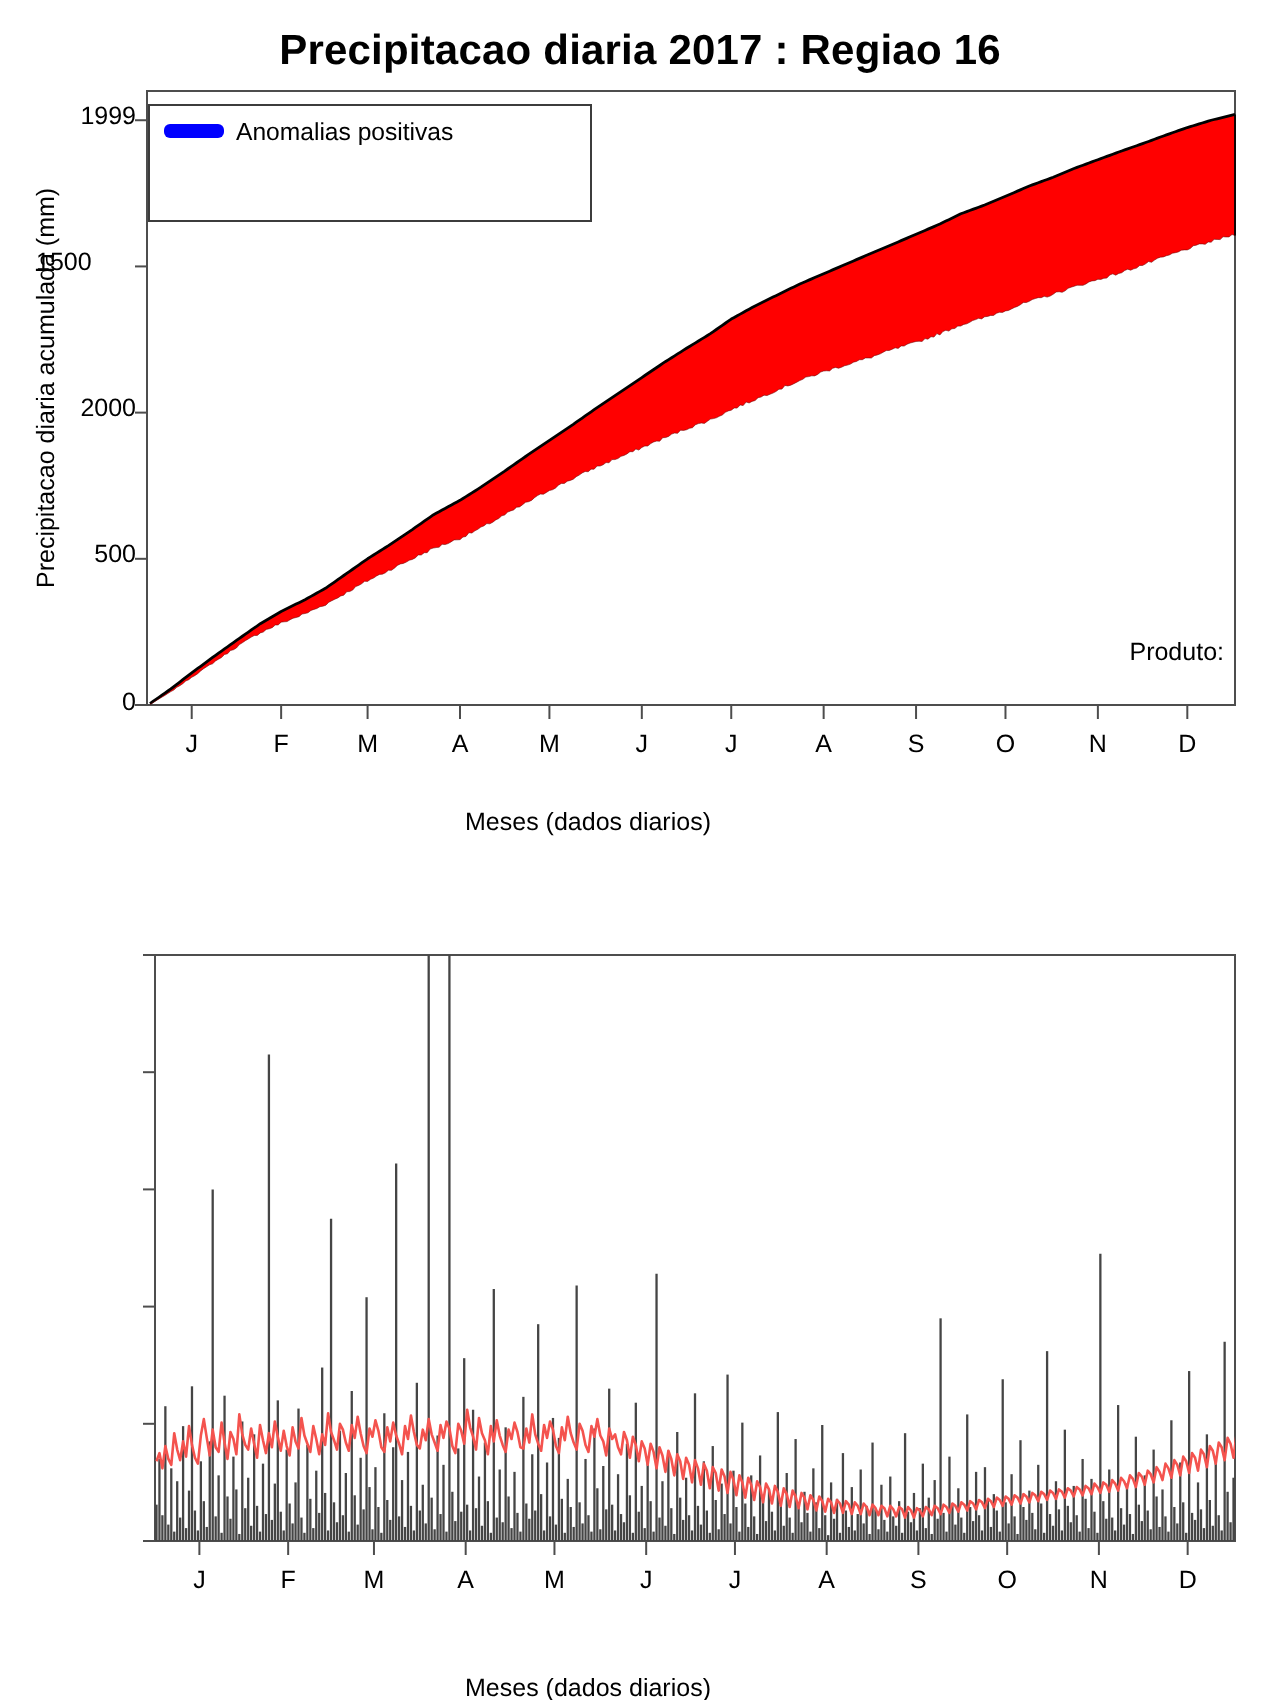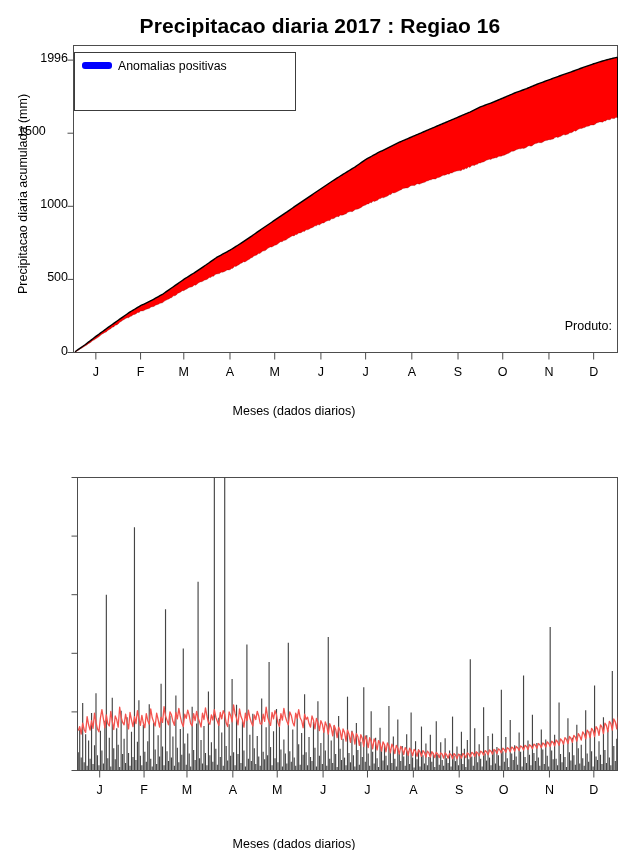--- a/index.html
+++ b/index.html
@@ -137,23 +137,23 @@
         <line x1="548.9410958904109" y1="352.5" x2="548.9410958904109" y2="359.5" stroke="#4d4d4d" stroke-width="1"></line>
         <line x1="593.6534246575342" y1="352.5" x2="593.6534246575342" y2="359.5" stroke="#4d4d4d" stroke-width="1"></line>
         <polygon points="74.99,351.77 76.48,350.72 77.97,349.68 79.46,348.64 80.95,347.59 82.44,346.55 83.93,345.50 85.42,344.46 86.91,343.31 88.40,342.16 89.89,341.01 91.38,339.86 92.88,338.72 94.37,337.57 95.86,336.42 97.35,335.32 98.84,334.23 100.33,333.13 101.82,332.03 103.31,330.94 104.80,329.84 106.29,328.74 107.78,327.65 109.27,326.59 110.76,325.53 112.25,324.47 113.74,323.41 115.23,322.35 116.72,321.29 118.21,320.23 119.70,319.17 121.19,318.12 122.68,317.08 124.17,316.04 125.66,314.99 127.15,313.95 128.65,312.90 130.14,311.86 131.63,310.98 133.12,310.10 134.61,309.23 136.10,308.35 137.59,307.47 139.08,306.60 140.57,305.72 142.06,304.99 143.55,304.26 145.04,303.53 146.53,302.80 148.02,302.06 149.51,301.33 151.00,300.60 152.49,299.87 153.98,299.04 155.47,298.20 156.96,297.37 158.45,296.53 159.94,295.69 161.43,294.86 162.92,294.02 164.42,292.98 165.91,291.94 167.40,290.89 168.89,289.85 170.38,288.80 171.87,287.76 173.36,286.71 174.85,285.67 176.34,284.63 177.83,283.58 179.32,282.54 180.81,281.49 182.30,280.45 183.79,279.40 185.28,278.46 186.77,277.53 188.26,276.59 189.75,275.65 191.24,274.71 192.73,273.77 194.22,272.83 195.71,271.82 197.20,270.82 198.69,269.81 200.18,268.81 201.68,267.80 203.17,266.80 204.66,265.79 206.15,264.79 207.64,263.74 209.13,262.70 210.62,261.65 212.11,260.61 213.60,259.56 215.09,258.52 216.58,257.48 218.07,256.66 219.56,255.85 221.05,255.04 222.54,254.23 224.03,253.42 225.52,252.60 227.01,251.79 228.50,250.98 229.99,250.17 231.48,249.23 232.97,248.29 234.46,247.35 235.95,246.41 237.45,245.47 238.94,244.53 240.43,243.59 241.92,242.58 243.41,241.58 244.90,240.57 246.39,239.57 247.88,238.56 249.37,237.56 250.86,236.55 252.35,235.55 253.84,234.50 255.33,233.46 256.82,232.41 258.31,231.37 259.80,230.33 261.29,229.28 262.78,228.24 264.27,227.23 265.76,226.23 267.25,225.22 268.74,224.22 270.23,223.21 271.72,222.21 273.22,221.20 274.71,220.20 276.20,219.19 277.69,218.19 279.18,217.18 280.67,216.18 282.16,215.17 283.65,214.17 285.14,213.16 286.63,212.16 288.12,211.11 289.61,210.07 291.10,209.02 292.59,207.98 294.08,206.94 295.57,205.89 297.06,204.85 298.55,203.84 300.04,202.84 301.53,201.83 303.02,200.83 304.51,199.82 306.00,198.82 307.49,197.81 308.98,196.81 310.48,195.80 311.97,194.80 313.46,193.79 314.95,192.79 316.44,191.78 317.93,190.78 319.42,189.77 320.91,188.77 322.40,187.76 323.89,186.76 325.38,185.75 326.87,184.75 328.36,183.74 329.85,182.74 331.34,181.73 332.83,180.73 334.32,179.79 335.81,178.85 337.30,177.91 338.79,176.97 340.28,176.03 341.77,175.09 343.26,174.15 344.75,173.23 346.25,172.32 347.74,171.41 349.23,170.49 350.72,169.58 352.21,168.67 353.70,167.75 355.19,166.84 356.68,165.79 358.17,164.75 359.66,163.71 361.15,162.66 362.64,161.62 364.13,160.57 365.62,159.53 367.11,158.71 368.60,157.88 370.09,157.06 371.58,156.24 373.07,155.42 374.56,154.59 376.05,153.77 377.54,152.95 379.03,152.22 380.52,151.49 382.02,150.76 383.51,150.03 385.00,149.30 386.49,148.56 387.98,147.83 389.47,147.10 390.96,146.37 392.45,145.64 393.94,144.91 395.43,144.18 396.92,143.45 398.41,142.72 399.90,141.99 401.39,141.35 402.88,140.71 404.37,140.07 405.86,139.43 407.35,138.79 408.84,138.15 410.33,137.51 411.82,136.87 413.31,136.23 414.80,135.59 416.29,134.95 417.78,134.31 419.28,133.67 420.77,133.03 422.26,132.39 423.75,131.75 425.24,131.11 426.73,130.47 428.22,129.83 429.71,129.19 431.20,128.55 432.69,127.91 434.18,127.28 435.67,126.64 437.16,126.01 438.65,125.38 440.14,124.76 441.63,124.13 443.12,123.50 444.61,122.88 446.10,122.25 447.59,121.61 449.08,120.97 450.57,120.33 452.06,119.69 453.55,119.05 455.05,118.41 456.54,117.77 458.03,117.13 459.52,116.49 461.01,115.85 462.50,115.21 463.99,114.57 465.48,113.94 466.97,113.30 468.46,112.66 469.95,112.02 471.44,111.29 472.93,110.55 474.42,109.82 475.91,109.09 477.40,108.36 478.89,107.63 480.38,106.90 481.87,106.35 483.36,105.80 484.85,105.26 486.34,104.71 487.83,104.16 489.32,103.61 490.82,103.06 492.31,102.51 493.80,101.89 495.29,101.26 496.78,100.63 498.27,100.01 499.76,99.38 501.25,98.76 502.74,98.13 504.23,97.49 505.72,96.85 507.21,96.21 508.70,95.57 510.19,94.93 511.68,94.29 513.17,93.65 514.66,93.01 516.15,92.46 517.64,91.92 519.13,91.37 520.62,90.82 522.11,90.27 523.60,89.72 525.09,89.17 526.58,88.63 528.08,88.00 529.57,87.37 531.06,86.75 532.55,86.12 534.04,85.49 535.53,84.87 537.02,84.24 538.51,83.69 540.00,83.14 541.49,82.60 542.98,82.05 544.47,81.50 545.96,80.95 547.45,80.40 548.94,79.85 550.43,79.31 551.92,78.76 553.41,78.21 554.90,77.66 556.39,77.11 557.88,76.57 559.37,76.02 560.86,75.47 562.35,74.95 563.85,74.42 565.34,73.90 566.83,73.38 568.32,72.86 569.81,72.34 571.30,71.81 572.79,71.27 574.28,70.72 575.77,70.17 577.26,69.62 578.75,69.07 580.24,68.52 581.73,67.98 583.22,67.43 584.71,66.91 586.20,66.38 587.69,65.86 589.18,65.34 590.67,64.82 592.16,64.30 593.65,63.77 595.14,63.32 596.63,62.86 598.12,62.40 599.62,61.95 601.11,61.49 602.60,61.03 604.09,60.58 605.58,60.12 607.07,59.75 608.56,59.39 610.05,59.02 611.54,58.66 613.03,58.29 614.52,57.93 616.01,57.56 617.50,57.20 617.50,117.74 616.01,117.26 614.52,118.47 613.03,118.48 611.54,118.37 610.05,119.81 608.56,119.70 607.07,119.68 605.58,121.09 604.09,121.03 602.60,122.16 601.11,121.95 599.62,121.96 598.12,122.60 596.63,122.88 595.14,124.27 593.65,124.96 592.16,124.95 590.67,125.10 589.18,125.95 587.69,126.35 586.20,126.61 584.71,127.47 583.22,127.85 581.73,128.45 580.24,128.58 578.75,129.10 577.26,130.05 575.77,131.17 574.28,130.75 572.79,131.92 571.30,132.72 569.81,132.77 568.32,134.04 566.83,134.43 565.34,135.08 563.85,134.59 562.35,135.26 560.86,136.36 559.37,136.74 557.88,137.58 556.39,136.93 554.90,137.47 553.41,139.06 551.92,139.15 550.43,139.69 548.94,139.64 547.45,140.32 545.96,140.46 544.47,140.94 542.98,141.99 541.49,142.68 540.00,142.65 538.51,142.61 537.02,143.15 535.53,143.59 534.04,144.16 532.55,145.42 531.06,146.17 529.57,145.86 528.08,146.01 526.58,147.14 525.09,148.02 523.60,148.56 522.11,148.15 520.62,148.85 519.13,148.82 517.64,149.28 516.15,149.76 514.66,150.65 513.17,151.27 511.68,151.22 510.19,152.36 508.70,153.21 507.21,153.74 505.72,154.48 504.23,155.24 502.74,155.45 501.25,156.20 499.76,156.15 498.27,156.61 496.78,157.72 495.29,157.74 493.80,158.22 492.31,158.38 490.82,159.44 489.32,159.15 487.83,159.80 486.34,160.25 484.85,161.18 483.36,161.92 481.87,162.20 480.38,163.04 478.89,163.06 477.40,164.23 475.91,164.41 474.42,165.56 472.93,165.13 471.44,165.75 469.95,167.48 468.46,166.79 466.97,168.55 465.48,168.35 463.99,169.58 462.50,169.31 461.01,170.74 459.52,170.61 458.03,170.74 456.54,171.11 455.05,171.53 453.55,172.10 452.06,173.05 450.57,172.96 449.08,174.19 447.59,173.92 446.10,174.63 444.61,175.24 443.12,175.28 441.63,176.08 440.14,176.93 438.65,177.47 437.16,177.82 435.67,179.02 434.18,178.98 432.69,178.97 431.20,179.85 429.71,179.89 428.22,180.74 426.73,181.09 425.24,182.05 423.75,182.56 422.26,182.88 420.77,183.61 419.28,184.14 417.78,183.69 416.29,184.18 414.80,185.47 413.31,185.39 411.82,185.51 410.33,186.01 408.84,187.22 407.35,187.94 405.86,187.91 404.37,188.31 402.88,188.50 401.39,189.66 399.90,190.27 398.41,191.09 396.92,191.86 395.43,192.57 393.94,192.98 392.45,192.72 390.96,194.56 389.47,194.62 387.98,195.75 386.49,196.55 385.00,197.11 383.51,197.79 382.02,197.58 380.52,198.53 379.03,198.84 377.54,200.27 376.05,200.69 374.56,201.48 373.07,201.00 371.58,202.80 370.09,202.46 368.60,204.06 367.11,204.00 365.62,205.10 364.13,205.47 362.64,206.18 361.15,207.49 359.66,208.14 358.17,208.92 356.68,209.31 355.19,209.55 353.70,210.64 352.21,211.70 350.72,211.51 349.23,211.81 347.74,212.36 346.25,213.83 344.75,214.17 343.26,214.88 341.77,215.21 340.28,215.08 338.79,216.68 337.30,216.52 335.81,217.05 334.32,218.20 332.83,218.77 331.34,218.85 329.85,220.61 328.36,220.54 326.87,220.94 325.38,221.79 323.89,223.02 322.40,223.02 320.91,223.74 319.42,225.05 317.93,224.50 316.44,225.84 314.95,225.84 313.46,226.98 311.97,227.73 310.48,228.18 308.98,229.26 307.49,229.80 306.00,229.79 304.51,231.40 303.02,231.27 301.53,232.41 300.04,233.02 298.55,233.02 297.06,234.59 295.57,234.58 294.08,235.88 292.59,235.74 291.10,236.46 289.61,237.55 288.12,238.34 286.63,239.62 285.14,240.22 283.65,240.60 282.16,241.74 280.67,241.71 279.18,242.64 277.69,244.07 276.20,244.91 274.71,245.26 273.22,246.21 271.72,247.12 270.23,247.02 268.74,247.81 267.25,248.84 265.76,250.20 264.27,250.86 262.78,251.12 261.29,252.35 259.80,253.44 258.31,253.59 256.82,254.96 255.33,255.44 253.84,256.06 252.35,257.47 250.86,257.92 249.37,259.26 247.88,259.95 246.39,261.12 244.90,261.91 243.41,261.79 241.92,262.94 240.43,263.53 238.94,264.66 237.45,265.42 235.95,266.54 234.46,266.33 232.97,268.22 231.48,268.54 229.99,269.83 228.50,269.92 227.01,269.95 225.52,270.94 224.03,271.81 222.54,272.29 221.05,272.15 219.56,273.58 218.07,273.79 216.58,274.04 215.09,274.52 213.60,276.33 212.11,276.36 210.62,277.50 209.13,277.49 207.64,278.95 206.15,279.73 204.66,280.12 203.17,281.04 201.68,281.69 200.18,281.98 198.69,282.70 197.20,284.08 195.71,285.18 194.22,285.10 192.73,286.39 191.24,287.07 189.75,287.21 188.26,288.00 186.77,289.05 185.28,289.66 183.79,290.70 182.30,290.64 180.81,291.89 179.32,292.74 177.83,293.25 176.34,295.05 174.85,295.77 173.36,295.86 171.87,297.61 170.38,297.95 168.89,298.99 167.40,299.62 165.91,300.36 164.42,301.11 162.92,302.61 161.43,303.10 159.94,303.35 158.45,304.26 156.96,304.71 155.47,305.22 153.98,306.39 152.49,306.76 151.00,307.03 149.51,308.32 148.02,308.75 146.53,309.13 145.04,309.86 143.55,310.79 142.06,310.91 140.57,311.07 139.08,312.48 137.59,312.52 136.10,313.84 134.61,314.39 133.12,314.70 131.63,316.03 130.14,316.45 128.65,317.71 127.15,317.75 125.66,318.55 124.17,319.48 122.68,320.34 121.19,321.38 119.70,322.31 118.21,324.00 116.72,324.88 115.23,325.27 113.74,326.93 112.25,327.22 110.76,328.80 109.27,329.57 107.78,330.48 106.29,331.89 104.80,332.41 103.31,333.38 101.82,334.33 100.33,335.49 98.84,336.84 97.35,337.85 95.86,338.67 94.37,339.86 92.88,340.49 91.38,341.87 89.89,342.89 88.40,343.67 86.91,345.00 85.42,345.81 83.93,346.73 82.44,347.71 80.95,348.59 79.46,349.45 77.97,350.41 76.48,351.32 74.99,352.20" fill="#ff0000" stroke="none"></polygon>
         <polyline points="74.99,351.77 76.48,350.72 77.97,349.68 79.46,348.64 80.95,347.59 82.44,346.55 83.93,345.50 85.42,344.46 86.91,343.31 88.40,342.16 89.89,341.01 91.38,339.86 92.88,338.72 94.37,337.57 95.86,336.42 97.35,335.32 98.84,334.23 100.33,333.13 101.82,332.03 103.31,330.94 104.80,329.84 106.29,328.74 107.78,327.65 109.27,326.59 110.76,325.53 112.25,324.47 113.74,323.41 115.23,322.35 116.72,321.29 118.21,320.23 119.70,319.17 121.19,318.12 122.68,317.08 124.17,316.04 125.66,314.99 127.15,313.95 128.65,312.90 130.14,311.86 131.63,310.98 133.12,310.10 134.61,309.23 136.10,308.35 137.59,307.47 139.08,306.60 140.57,305.72 142.06,304.99 143.55,304.26 145.04,303.53 146.53,302.80 148.02,302.06 149.51,301.33 151.00,300.60 152.49,299.87 153.98,299.04 155.47,298.20 156.96,297.37 158.45,296.53 159.94,295.69 161.43,294.86 162.92,294.02 164.42,292.98 165.91,291.94 167.40,290.89 168.89,289.85 170.38,288.80 171.87,287.76 173.36,286.71 174.85,285.67 176.34,284.63 177.83,283.58 179.32,282.54 180.81,281.49 182.30,280.45 183.79,279.40 185.28,278.46 186.77,277.53 188.26,276.59 189.75,275.65 191.24,274.71 192.73,273.77 194.22,272.83 195.71,271.82 197.20,270.82 198.69,269.81 200.18,268.81 201.68,267.80 203.17,266.80 204.66,265.79 206.15,264.79 207.64,263.74 209.13,262.70 210.62,261.65 212.11,260.61 213.60,259.56 215.09,258.52 216.58,257.48 218.07,256.66 219.56,255.85 221.05,255.04 222.54,254.23 224.03,253.42 225.52,252.60 227.01,251.79 228.50,250.98 229.99,250.17 231.48,249.23 232.97,248.29 234.46,247.35 235.95,246.41 237.45,245.47 238.94,244.53 240.43,243.59 241.92,242.58 243.41,241.58 244.90,240.57 246.39,239.57 247.88,238.56 249.37,237.56 250.86,236.55 252.35,235.55 253.84,234.50 255.33,233.46 256.82,232.41 258.31,231.37 259.80,230.33 261.29,229.28 262.78,228.24 264.27,227.23 265.76,226.23 267.25,225.22 268.74,224.22 270.23,223.21 271.72,222.21 273.22,221.20 274.71,220.20 276.20,219.19 277.69,218.19 279.18,217.18 280.67,216.18 282.16,215.17 283.65,214.17 285.14,213.16 286.63,212.16 288.12,211.11 289.61,210.07 291.10,209.02 292.59,207.98 294.08,206.94 295.57,205.89 297.06,204.85 298.55,203.84 300.04,202.84 301.53,201.83 303.02,200.83 304.51,199.82 306.00,198.82 307.49,197.81 308.98,196.81 310.48,195.80 311.97,194.80 313.46,193.79 314.95,192.79 316.44,191.78 317.93,190.78 319.42,189.77 320.91,188.77 322.40,187.76 323.89,186.76 325.38,185.75 326.87,184.75 328.36,183.74 329.85,182.74 331.34,181.73 332.83,180.73 334.32,179.79 335.81,178.85 337.30,177.91 338.79,176.97 340.28,176.03 341.77,175.09 343.26,174.15 344.75,173.23 346.25,172.32 347.74,171.41 349.23,170.49 350.72,169.58 352.21,168.67 353.70,167.75 355.19,166.84 356.68,165.79 358.17,164.75 359.66,163.71 361.15,162.66 362.64,161.62 364.13,160.57 365.62,159.53 367.11,158.71 368.60,157.88 370.09,157.06 371.58,156.24 373.07,155.42 374.56,154.59 376.05,153.77 377.54,152.95 379.03,152.22 380.52,151.49 382.02,150.76 383.51,150.03 385.00,149.30 386.49,148.56 387.98,147.83 389.47,147.10 390.96,146.37 392.45,145.64 393.94,144.91 395.43,144.18 396.92,143.45 398.41,142.72 399.90,141.99 401.39,141.35 402.88,140.71 404.37,140.07 405.86,139.43 407.35,138.79 408.84,138.15 410.33,137.51 411.82,136.87 413.31,136.23 414.80,135.59 416.29,134.95 417.78,134.31 419.28,133.67 420.77,133.03 422.26,132.39 423.75,131.75 425.24,131.11 426.73,130.47 428.22,129.83 429.71,129.19 431.20,128.55 432.69,127.91 434.18,127.28 435.67,126.64 437.16,126.01 438.65,125.38 440.14,124.76 441.63,124.13 443.12,123.50 444.61,122.88 446.10,122.25 447.59,121.61 449.08,120.97 450.57,120.33 452.06,119.69 453.55,119.05 455.05,118.41 456.54,117.77 458.03,117.13 459.52,116.49 461.01,115.85 462.50,115.21 463.99,114.57 465.48,113.94 466.97,113.30 468.46,112.66 469.95,112.02 471.44,111.29 472.93,110.55 474.42,109.82 475.91,109.09 477.40,108.36 478.89,107.63 480.38,106.90 481.87,106.35 483.36,105.80 484.85,105.26 486.34,104.71 487.83,104.16 489.32,103.61 490.82,103.06 492.31,102.51 493.80,101.89 495.29,101.26 496.78,100.63 498.27,100.01 499.76,99.38 501.25,98.76 502.74,98.13 504.23,97.49 505.72,96.85 507.21,96.21 508.70,95.57 510.19,94.93 511.68,94.29 513.17,93.65 514.66,93.01 516.15,92.46 517.64,91.92 519.13,91.37 520.62,90.82 522.11,90.27 523.60,89.72 525.09,89.17 526.58,88.63 528.08,88.00 529.57,87.37 531.06,86.75 532.55,86.12 534.04,85.49 535.53,84.87 537.02,84.24 538.51,83.69 540.00,83.14 541.49,82.60 542.98,82.05 544.47,81.50 545.96,80.95 547.45,80.40 548.94,79.85 550.43,79.31 551.92,78.76 553.41,78.21 554.90,77.66 556.39,77.11 557.88,76.57 559.37,76.02 560.86,75.47 562.35,74.95 563.85,74.42 565.34,73.90 566.83,73.38 568.32,72.86 569.81,72.34 571.30,71.81 572.79,71.27 574.28,70.72 575.77,70.17 577.26,69.62 578.75,69.07 580.24,68.52 581.73,67.98 583.22,67.43 584.71,66.91 586.20,66.38 587.69,65.86 589.18,65.34 590.67,64.82 592.16,64.30 593.65,63.77 595.14,63.32 596.63,62.86 598.12,62.40 599.62,61.95 601.11,61.49 602.60,61.03 604.09,60.58 605.58,60.12 607.07,59.75 608.56,59.39 610.05,59.02 611.54,58.66 613.03,58.29 614.52,57.93 616.01,57.56 617.50,57.20" fill="none" stroke="#000000" stroke-width="1.4" stroke-linejoin="round"></polyline>
         <polyline points="74.99,352.20 76.48,351.32 77.97,350.41 79.46,349.45 80.95,348.59 82.44,347.71 83.93,346.73 85.42,345.81 86.91,345.00 88.40,343.67 89.89,342.89 91.38,341.87 92.88,340.49 94.37,339.86 95.86,338.67 97.35,337.85 98.84,336.84 100.33,335.49 101.82,334.33 103.31,333.38 104.80,332.41 106.29,331.89 107.78,330.48 109.27,329.57 110.76,328.80 112.25,327.22 113.74,326.93 115.23,325.27 116.72,324.88 118.21,324.00 119.70,322.31 121.19,321.38 122.68,320.34 124.17,319.48 125.66,318.55 127.15,317.75 128.65,317.71 130.14,316.45 131.63,316.03 133.12,314.70 134.61,314.39 136.10,313.84 137.59,312.52 139.08,312.48 140.57,311.07 142.06,310.91 143.55,310.79 145.04,309.86 146.53,309.13 148.02,308.75 149.51,308.32 151.00,307.03 152.49,306.76 153.98,306.39 155.47,305.22 156.96,304.71 158.45,304.26 159.94,303.35 161.43,303.10 162.92,302.61 164.42,301.11 165.91,300.36 167.40,299.62 168.89,298.99 170.38,297.95 171.87,297.61 173.36,295.86 174.85,295.77 176.34,295.05 177.83,293.25 179.32,292.74 180.81,291.89 182.30,290.64 183.79,290.70 185.28,289.66 186.77,289.05 188.26,288.00 189.75,287.21 191.24,287.07 192.73,286.39 194.22,285.10 195.71,285.18 197.20,284.08 198.69,282.70 200.18,281.98 201.68,281.69 203.17,281.04 204.66,280.12 206.15,279.73 207.64,278.95 209.13,277.49 210.62,277.50 212.11,276.36 213.60,276.33 215.09,274.52 216.58,274.04 218.07,273.79 219.56,273.58 221.05,272.15 222.54,272.29 224.03,271.81 225.52,270.94 227.01,269.95 228.50,269.92 229.99,269.83 231.48,268.54 232.97,268.22 234.46,266.33 235.95,266.54 237.45,265.42 238.94,264.66 240.43,263.53 241.92,262.94 243.41,261.79 244.90,261.91 246.39,261.12 247.88,259.95 249.37,259.26 250.86,257.92 252.35,257.47 253.84,256.06 255.33,255.44 256.82,254.96 258.31,253.59 259.80,253.44 261.29,252.35 262.78,251.12 264.27,250.86 265.76,250.20 267.25,248.84 268.74,247.81 270.23,247.02 271.72,247.12 273.22,246.21 274.71,245.26 276.20,244.91 277.69,244.07 279.18,242.64 280.67,241.71 282.16,241.74 283.65,240.60 285.14,240.22 286.63,239.62 288.12,238.34 289.61,237.55 291.10,236.46 292.59,235.74 294.08,235.88 295.57,234.58 297.06,234.59 298.55,233.02 300.04,233.02 301.53,232.41 303.02,231.27 304.51,231.40 306.00,229.79 307.49,229.80 308.98,229.26 310.48,228.18 311.97,227.73 313.46,226.98 314.95,225.84 316.44,225.84 317.93,224.50 319.42,225.05 320.91,223.74 322.40,223.02 323.89,223.02 325.38,221.79 326.87,220.94 328.36,220.54 329.85,220.61 331.34,218.85 332.83,218.77 334.32,218.20 335.81,217.05 337.30,216.52 338.79,216.68 340.28,215.08 341.77,215.21 343.26,214.88 344.75,214.17 346.25,213.83 347.74,212.36 349.23,211.81 350.72,211.51 352.21,211.70 353.70,210.64 355.19,209.55 356.68,209.31 358.17,208.92 359.66,208.14 361.15,207.49 362.64,206.18 364.13,205.47 365.62,205.10 367.11,204.00 368.60,204.06 370.09,202.46 371.58,202.80 373.07,201.00 374.56,201.48 376.05,200.69 377.54,200.27 379.03,198.84 380.52,198.53 382.02,197.58 383.51,197.79 385.00,197.11 386.49,196.55 387.98,195.75 389.47,194.62 390.96,194.56 392.45,192.72 393.94,192.98 395.43,192.57 396.92,191.86 398.41,191.09 399.90,190.27 401.39,189.66 402.88,188.50 404.37,188.31 405.86,187.91 407.35,187.94 408.84,187.22 410.33,186.01 411.82,185.51 413.31,185.39 414.80,185.47 416.29,184.18 417.78,183.69 419.28,184.14 420.77,183.61 422.26,182.88 423.75,182.56 425.24,182.05 426.73,181.09 428.22,180.74 429.71,179.89 431.20,179.85 432.69,178.97 434.18,178.98 435.67,179.02 437.16,177.82 438.65,177.47 440.14,176.93 441.63,176.08 443.12,175.28 444.61,175.24 446.10,174.63 447.59,173.92 449.08,174.19 450.57,172.96 452.06,173.05 453.55,172.10 455.05,171.53 456.54,171.11 458.03,170.74 459.52,170.61 461.01,170.74 462.50,169.31 463.99,169.58 465.48,168.35 466.97,168.55 468.46,166.79 469.95,167.48 471.44,165.75 472.93,165.13 474.42,165.56 475.91,164.41 477.40,164.23 478.89,163.06 480.38,163.04 481.87,162.20 483.36,161.92 484.85,161.18 486.34,160.25 487.83,159.80 489.32,159.15 490.82,159.44 492.31,158.38 493.80,158.22 495.29,157.74 496.78,157.72 498.27,156.61 499.76,156.15 501.25,156.20 502.74,155.45 504.23,155.24 505.72,154.48 507.21,153.74 508.70,153.21 510.19,152.36 511.68,151.22 513.17,151.27 514.66,150.65 516.15,149.76 517.64,149.28 519.13,148.82 520.62,148.85 522.11,148.15 523.60,148.56 525.09,148.02 526.58,147.14 528.08,146.01 529.57,145.86 531.06,146.17 532.55,145.42 534.04,144.16 535.53,143.59 537.02,143.15 538.51,142.61 540.00,142.65 541.49,142.68 542.98,141.99 544.47,140.94 545.96,140.46 547.45,140.32 548.94,139.64 550.43,139.69 551.92,139.15 553.41,139.06 554.90,137.47 556.39,136.93 557.88,137.58 559.37,136.74 560.86,136.36 562.35,135.26 563.85,134.59 565.34,135.08 566.83,134.43 568.32,134.04 569.81,132.77 571.30,132.72 572.79,131.92 574.28,130.75 575.77,131.17 577.26,130.05 578.75,129.10 580.24,128.58 581.73,128.45 583.22,127.85 584.71,127.47 586.20,126.61 587.69,126.35 589.18,125.95 590.67,125.10 592.16,124.95 593.65,124.96 595.14,124.27 596.63,122.88 598.12,122.60 599.62,121.96 601.11,121.95 602.60,122.16 604.09,121.03 605.58,121.09 607.07,119.68 608.56,119.70 610.05,119.81 611.54,118.37 613.03,118.48 614.52,118.47 616.01,117.26 617.50,117.74" fill="none" stroke="#6b0000" stroke-width="0.5" opacity="0.55"></polyline>
         <line x1="617.5" y1="57.195238095238096" x2="617.5" y2="117.7377554560594" stroke="#000000" stroke-width="0.9"></line>
       </svg>
 
     <div class="tick-label" id="t0-y0" style="left: 18px; top: 343.5px; width: 50px; text-align: right;">0</div>
     <div class="tick-label" id="t0-y1" style="left: 18px; top: 270.405px; width: 50px; text-align: right;">500</div>
-    <div class="tick-label" id="t0-y2" style="left: 18px; top: 197.31px; width: 50px; text-align: right;">1000</div>
+    <div class="tick-label" id="t0-y2" style="left: 18px; top: 197.31px; width: 50px; text-align: right;">2000</div>
     <div class="tick-label" id="t0-y3" style="left: 18px; top: 124.214px; width: 50px; text-align: left;">1500</div>
-    <div class="tick-label" id="t0-y4" style="left: 18px; top: 51.119px; width: 50px; text-align: right;">1996</div>
+    <div class="tick-label" id="t0-y4" style="left: 18px; top: 51.119px; width: 50px; text-align: right;">1999</div>
 
     <div class="axis-title-y" id="t0-ylab" style="left: 16px; top: 294px;">Precipitacao diaria acumulada (mm)</div>
     <div class="axis-title-x" id="t0-xlab" style="top:404px;">Meses (dados diarios)</div>
 
     <div class="corner-note" id="t0-note" style="left: 0px; top: 290px; width: 612px; margin-top: 28px;">
       <div>Produto:</div>
     </div>
 
     <div class="legend-box" id="t0-legend" style="left:74px; top:52px; width:222px; height:59px; padding:4px 3px;">
       <div class="legend-row">

